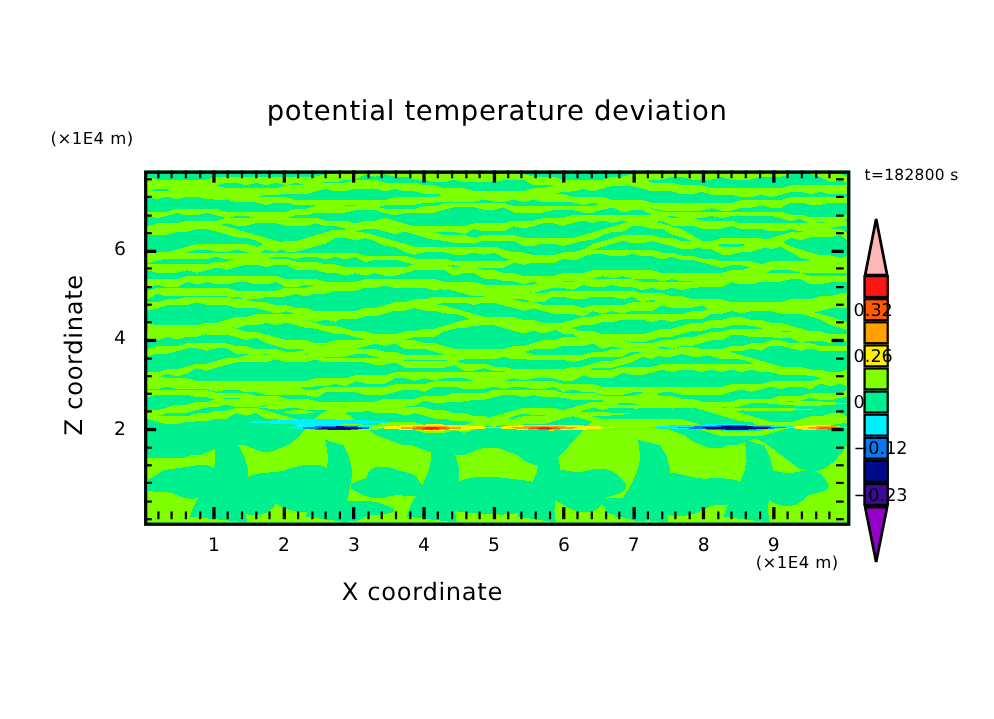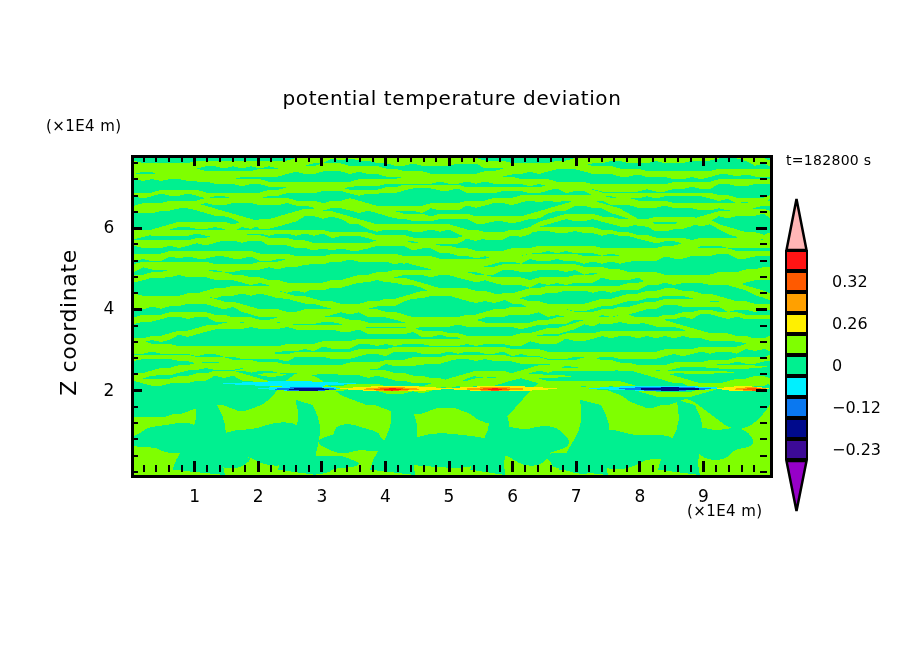--- a/index.html
+++ b/index.html
@@ -5,21 +5,21 @@
   html,body{margin:0;padding:0;background:#ffffff;}
   body{width:904px;height:654px;position:relative;overflow:hidden;
        font-family:"DejaVu Sans",sans-serif;color:#000;}
 
   #stage{position:absolute;left:0;top:0;width:904px;height:654px;background:#fff;}
 
   .txt{position:absolute;white-space:pre;color:#000;
        font-family:"DejaVu Sans",sans-serif;font-weight:400;}
 
   
-  #title{left:0;top:86px;width:904px;text-align:center;font-size:20px;
+  #title{left:0;top:86px;width:904px;text-align:center;font-size:25px;
          letter-spacing:.6px;}
 
   
   #yunit{left:46px;top:117px;font-size:15px;letter-spacing:.4px;}
   #xunit{left:687px;top:502px;font-size:15px;letter-spacing:.4px;}
   #tstamp{left:786px;top:152px;font-size:14px;letter-spacing:.3px;}
 
   
   #xtitle{left:0;top:526px;width:768px;text-align:center;font-size:22px;
           letter-spacing:.6px;}
@@ -33,33 +33,34 @@
   #field{position:absolute;left:0;top:0;width:636px;height:317px;}
 
   
   .tk{position:absolute;background:#000;}
   .tick-lbl{position:absolute;font-size:17px;text-align:center;}
 
   
   #cbar{position:absolute;left:785px;top:198px;width:23px;height:314px;}
   .cb-seg{position:absolute;left:0;width:23px;border:2px solid #000;
           box-sizing:border-box;}
-  .cb-lbl{position:absolute;left:832px;font-size:16px;white-space:pre;text-align:center;}
+  .cb-lbl{position:absolute;left:776px;font-size:16px;white-space:pre;text-align:center;}
 </style>
 </head>
 <body>
 
 <div id="stage">
 
   <div class="txt" id="title">potential temperature deviation</div>
 
   <div class="txt" id="yunit">(×1E4 m)</div>
 
   <div class="txt" id="tstamp">t=182800 s</div>
 
+  <div class="txt" id="xtitle">X coordinate</div>
 
   <div class="txt" id="ytitle">Z coordinate</div>
 
   <div class="txt" id="xunit">(×1E4 m)</div>
 
   <div id="plot">
     <svg id="field" viewBox="0 0 636 317" preserveAspectRatio="none">
         <rect x="0" y="0" width="636" height="317" fill="#00F090"></rect>
         <polygon points="0.0,2.6 9.0,5.2 18.0,5.2 27.0,5.2 36.0,5.2 45.0,5.2 54.0,5.2 63.0,2.6 72.0,2.6 81.0,2.6 90.0,2.6 99.0,2.6 108.0,2.6 117.0,2.6 126.0,2.6 135.0,2.6 144.0,2.6 153.0,2.6 162.0,0.0 171.0,0.0 180.0,-2.6 189.0,-2.6 198.0,-5.2 207.0,-5.2 216.0,-5.2 225.0,-5.2 234.0,-5.2 243.0,-2.6 252.0,-2.6 261.0,0.0 270.0,0.0 279.0,0.0 288.0,0.0 297.0,0.0 306.0,0.0 315.0,0.0 324.0,0.0 333.0,0.0 342.0,0.0 351.0,2.6 360.0,2.6 369.0,2.6 378.0,5.2 387.0,5.2 396.0,5.2 405.0,5.2 414.0,5.2 423.0,2.6 432.0,2.6 441.0,0.0 450.0,0.0 459.0,-2.6 468.0,-2.6 477.0,-2.6 486.0,-2.6 495.0,-2.6 504.0,-2.6 513.0,-2.6 522.0,-2.6 531.0,-2.6 540.0,-2.6 549.0,-2.6 558.0,-5.2 567.0,-5.2 576.0,-5.2 585.0,-5.2 594.0,-5.2 603.0,-5.2 612.0,-2.6 621.0,0.0 630.0,0.0 636.0,2.6 636.0,8.2 630.0,5.6 621.0,7.8 612.0,3.0 603.0,0.4 594.0,0.4 585.0,0.4 576.0,2.6 567.0,2.6 558.0,2.6 549.0,5.2 540.0,5.2 531.0,5.2 522.0,3.0 513.0,5.2 504.0,5.2 495.0,5.2 486.0,3.0 477.0,3.0 468.0,5.2 459.0,5.2 450.0,7.8 441.0,5.6 432.0,8.2 423.0,10.4 414.0,13.0 405.0,13.0 396.0,13.0 387.0,13.0 378.0,13.0 369.0,10.4 360.0,10.4 351.0,10.4 342.0,5.6 333.0,5.6 324.0,5.6 315.0,7.8 306.0,7.8 297.0,7.8 288.0,7.8 279.0,5.6 270.0,7.8 261.0,7.8 252.0,5.2 243.0,5.2 234.0,2.6 225.0,2.6 216.0,0.4 207.0,2.6 198.0,0.4 189.0,5.2 180.0,5.2 171.0,7.8 162.0,7.8 153.0,8.2 144.0,10.4 135.0,8.2 126.0,10.4 117.0,8.2 108.0,10.4 99.0,8.2 90.0,10.4 81.0,8.2 72.0,8.2 63.0,10.4 54.0,13.0 45.0,13.0 36.0,10.8 27.0,13.0 18.0,13.0 9.0,10.8 0.0,10.4" fill="#7FFF00" shape-rendering="crispEdges"></polygon>
         <polygon points="0.0,8.0 9.0,8.0 18.0,8.0 27.0,10.6 36.0,10.6 45.0,10.6 54.0,10.6 63.0,10.6 72.0,13.2 81.0,13.2 90.0,13.2 99.0,13.2 108.0,13.2 117.0,13.2 126.0,10.6 135.0,10.6 144.0,10.6 153.0,8.0 162.0,8.0 171.0,8.0 180.0,8.0 189.0,5.4 198.0,5.4 207.0,5.4 216.0,8.0 225.0,8.0 234.0,8.0 243.0,8.0 252.0,10.6 261.0,10.6 270.0,13.2 279.0,13.2 288.0,13.2 297.0,15.8 306.0,15.8 315.0,15.8 324.0,15.8 333.0,15.8 342.0,15.8 351.0,13.2 360.0,13.2 369.0,10.6 378.0,10.6 387.0,8.0 396.0,8.0 405.0,8.0 414.0,5.4 423.0,5.4 432.0,5.4 441.0,5.4 450.0,5.4 459.0,8.0 468.0,8.0 477.0,8.0 486.0,10.6 495.0,10.6 504.0,10.6 513.0,13.2 522.0,13.2 531.0,13.2 540.0,13.2 549.0,13.2 558.0,13.2 567.0,13.2 576.0,13.2 585.0,10.6 594.0,10.6 603.0,10.6 612.0,10.6 621.0,10.6 630.0,10.6 636.0,10.6 636.0,18.6 630.0,18.6 621.0,18.6 612.0,16.4 603.0,18.6 594.0,16.4 585.0,16.4 576.0,19.0 567.0,21.2 558.0,19.0 549.0,21.2 540.0,21.2 531.0,19.0 522.0,19.0 513.0,19.0 504.0,16.4 495.0,18.6 486.0,18.6 477.0,16.0 468.0,16.0 459.0,16.0 450.0,13.4 441.0,11.2 432.0,11.2 423.0,11.2 414.0,13.4 405.0,16.0 396.0,13.8 387.0,16.0 378.0,16.4 369.0,18.6 360.0,21.2 351.0,21.2 342.0,23.8 333.0,23.8 324.0,21.6 315.0,23.8 306.0,23.8 297.0,23.8 288.0,21.2 279.0,21.2 270.0,19.0 261.0,18.6 252.0,18.6 243.0,16.0 234.0,16.0 225.0,13.8 216.0,16.0 207.0,13.4 198.0,13.4 189.0,13.4 180.0,16.0 171.0,16.0 162.0,13.8 153.0,16.0 144.0,18.6 135.0,18.6 126.0,18.6 117.0,19.0 108.0,19.0 99.0,21.2 90.0,21.2 81.0,19.0 72.0,19.0 63.0,18.6 54.0,18.6 45.0,16.4 36.0,18.6 27.0,18.6 18.0,13.8 9.0,13.8 0.0,16.0" fill="#7FFF00" shape-rendering="crispEdges"></polygon>

